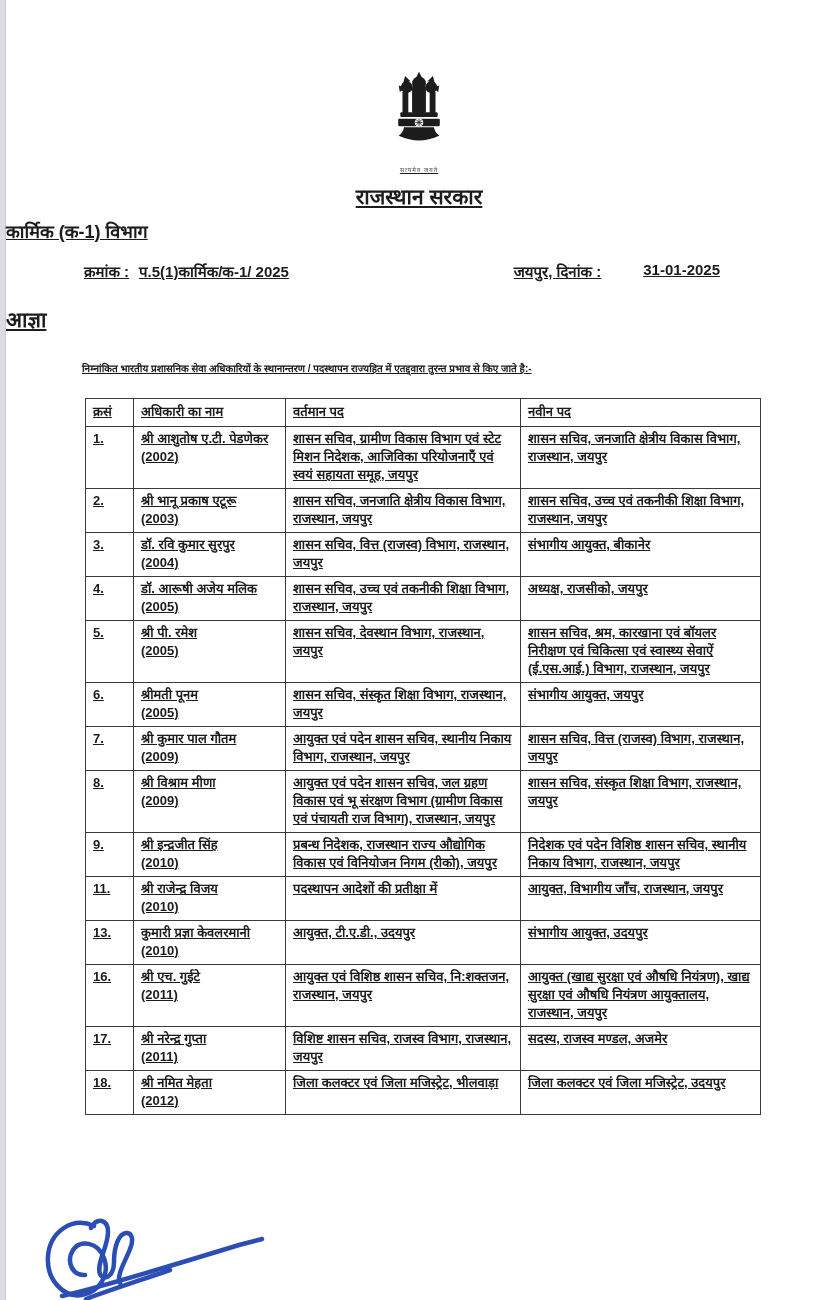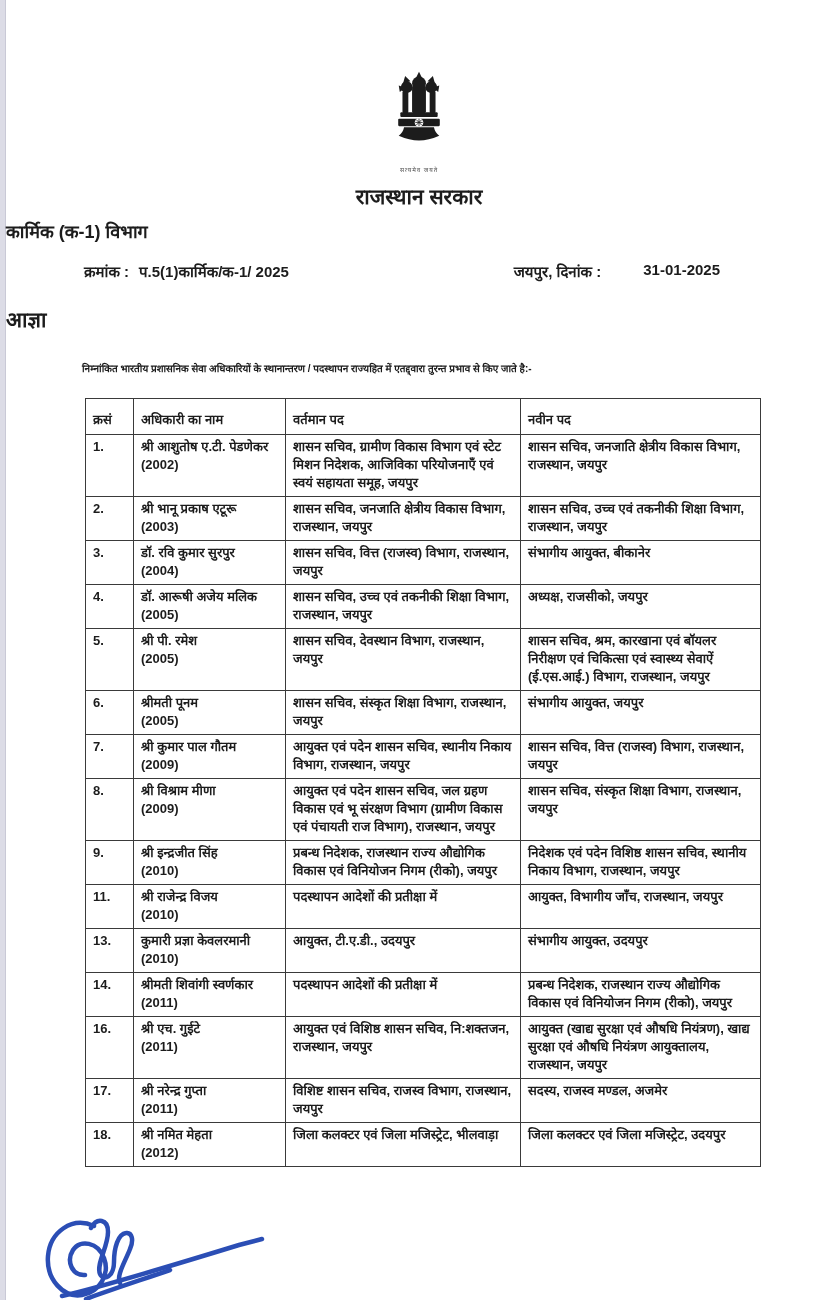--- a/index.html
+++ b/index.html
@@ -9,21 +9,21 @@
     font-family:"Liberation Sans", sans-serif;
     color:#1c1c1c;
     position:relative;
     overflow:hidden;
   }
   .page-edge{
     position:absolute;left:0;top:0;width:5px;height:1300px;
     background:#dcdce6;border-right:1px solid #c9c9d6;
   }
   .doc{
-    position:absolute;left:6px;top:0;width:826px;height:916px;
+    position:absolute;left:6px;top:0;width:826px;height:916px;text-decoration:underline;
   }
   .emblem-wrap{
     width:100%;display:flex;flex-direction:column;align-items:center;
     padding-top:68px;
   }
   .emblem-caption{
     font-size:6px;color:#444;margin-top:-2px;letter-spacing:1px;
   }
   .gov-title{
     text-align:center;font-size:21px;font-weight:700;margin-top:8px;
@@ -54,21 +54,21 @@
   table.officers th, table.officers td{
     border:1.5px solid #3a3a3a;
     font-size:13px;
     font-weight:700;
     line-height:18px;
     padding:3px 7px 4px 7px;
     vertical-align:top;
     text-align:left;
     word-wrap:break-word;
   }
-  table.officers th{padding-top:12px;padding-bottom:5px;}
+  table.officers th{padding-top:4px;padding-bottom:5px;}
   th.col-sno{text-align:left;padding-left:8px;}
   th.col-current, th.col-new{text-align:center;}
   td.cell-sno{padding-left:13px;}
   .signature{
     position:absolute;left:28px;top:1212px;width:270px;height:88px;
     pointer-events:none;
   }
 </style>
 </head>
 <body>
@@ -243,29 +243,20 @@
         <tr>
       <td class="cell-sno">13.</td>
       <td>
         <div>कुमारी प्रज्ञा केवलरमानी</div>
         <div>(2010)</div>
       </td>
       <td>आयुक्त, टी.ए.डी., उदयपुर</td>
       <td>संभागीय आयुक्त, उदयपुर</td>
     </tr>
         <tr>
-      <td class="cell-sno">14.</td>
-      <td>
-        <div>श्रीमती शिवांगी स्वर्णकार</div>
-        <div>(2011)</div>
-      </td>
-      <td>पदस्थापन आदेशों की प्रतीक्षा में</td>
-      <td>प्रबन्ध निदेशक, राजस्थान राज्य औद्योगिक विकास एवं विनियोजन निगम (रीको), जयपुर</td>
-    </tr>
-        <tr>
       <td class="cell-sno">16.</td>
       <td>
         <div>श्री एच. गुईटे</div>
         <div>(2011)</div>
       </td>
       <td>आयुक्त एवं विशिष्ठ शासन सचिव, नि:शक्तजन, राजस्थान, जयपुर</td>
       <td>आयुक्त (खाद्य सुरक्षा एवं औषधि नियंत्रण), खाद्य सुरक्षा एवं औषधि नियंत्रण आयुक्तालय, राजस्थान, जयपुर</td>
     </tr>
         <tr>
       <td class="cell-sno">17.</td>

